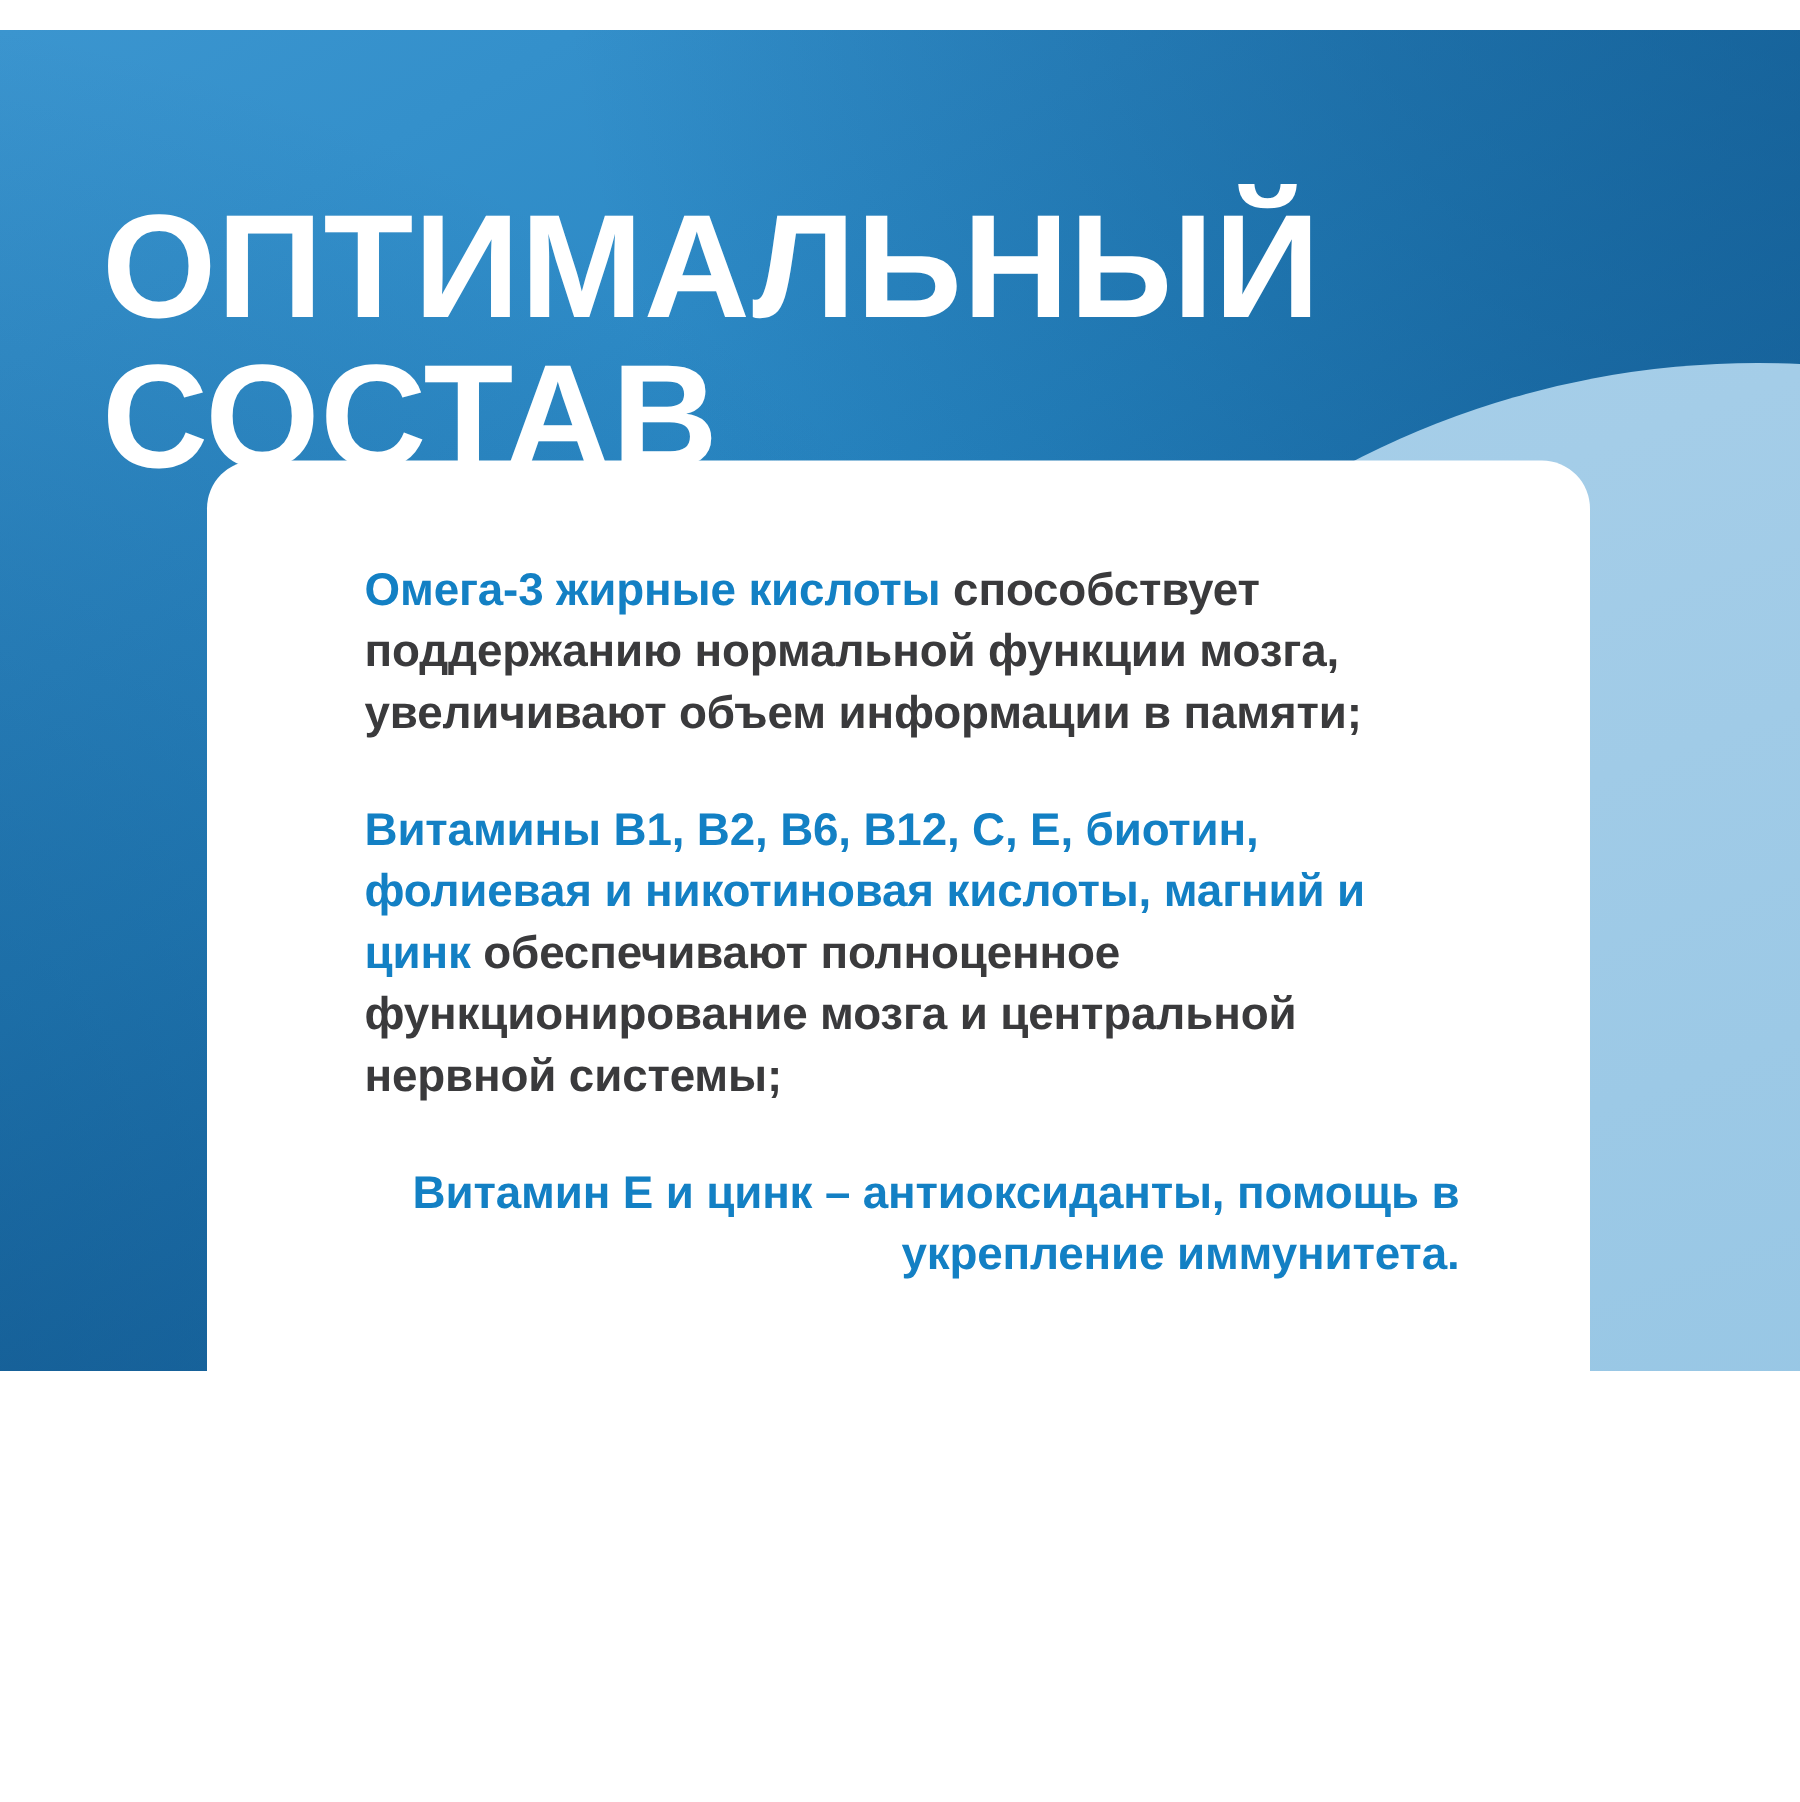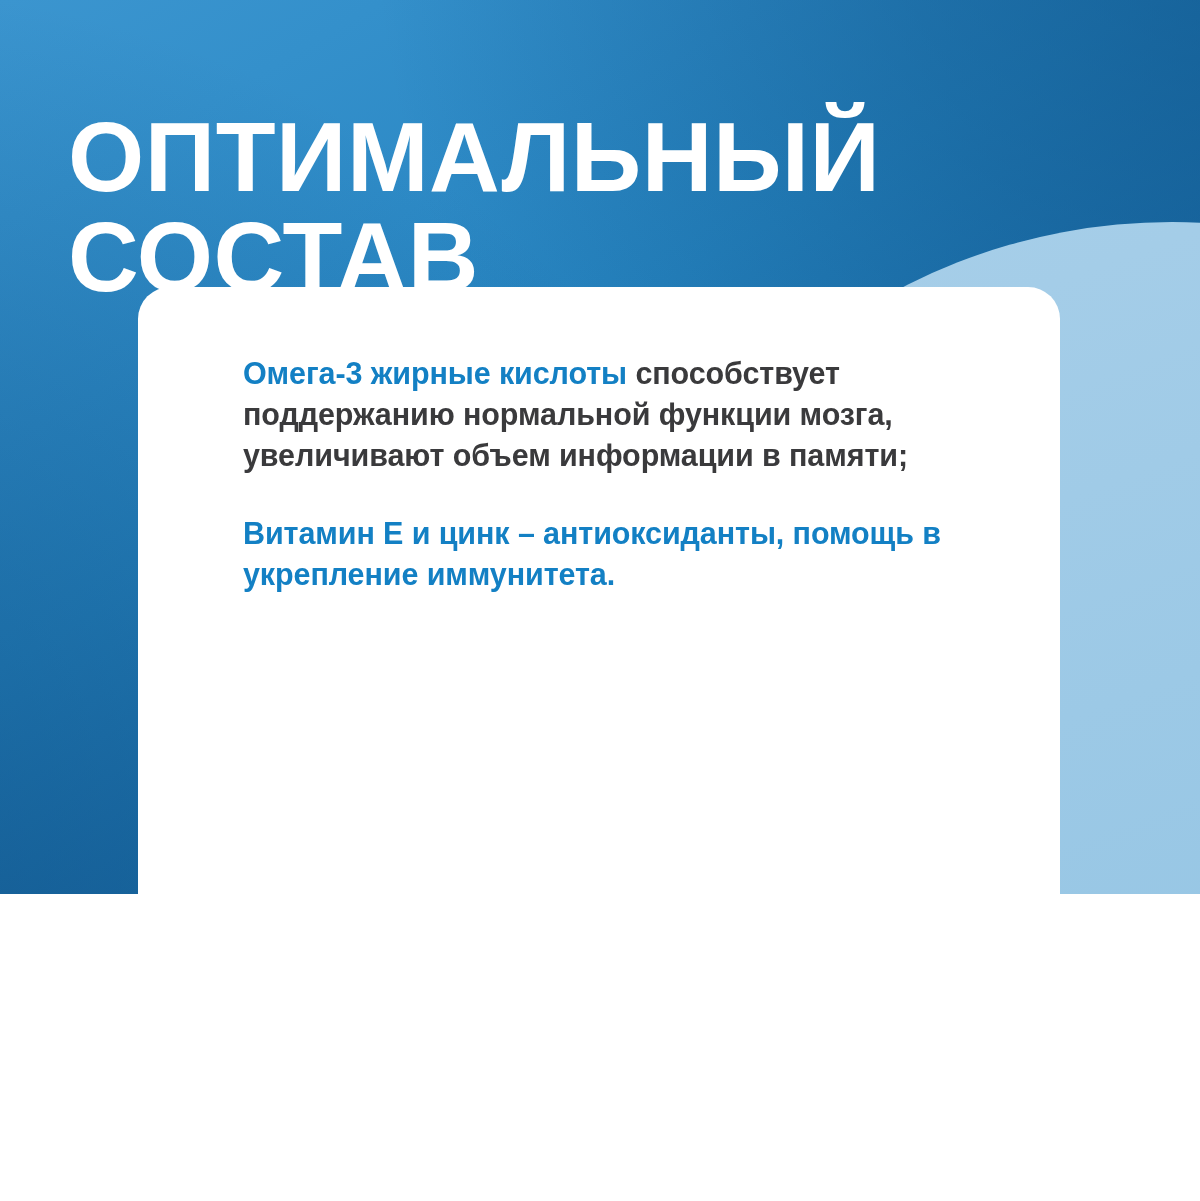--- a/index.html
+++ b/index.html
@@ -17,20 +17,21 @@
     background:
       linear-gradient(150deg,
         #3b95cf 0%,
         #3490cb 14%,
         #2d8ac6 28%,
         #2684c0 42%,
         #2078b4 58%,
         #1b6ea8 74%,
         #17659e 88%,
         #155f97 100%);
+    margin-top: 20px;
   }
   
   #bg-topright-shade {
     position: absolute;
     inset: 0;
     background: radial-gradient(circle at 112% -12%, rgba(10,72,124,0.62) 0%, rgba(10,72,124,0.38) 26%, rgba(10,72,124,0.0) 58%);
     pointer-events: none;
   }
   
   #bg-bottomleft-shade {
@@ -95,21 +96,21 @@
   }
 
   .para {
     font-size: 30.5px;
     line-height: 41px;
     font-weight: 700;
     color: #3a3a3c;
     margin: 0 0 37px 0;
     letter-spacing: -0.1px;
   }
-  .para:last-of-type { margin-bottom: 0; }
+  .para:last-of-type { margin-bottom: 0; text-align: right; }
   .hl { color: #1380c4; }
   .para.all-blue { color: #1380c4; }
 
   
   #cta {
     position: absolute;
     left: 205px;
     top: 683px;
     width: 533px;
     height: 98px;
@@ -146,20 +147,23 @@
 состав</h1>
 
   <div id="card">
 
     <div id="card-body">
 
       <p class="para">
         <span class="hl">Омега-3 жирные кислоты</span><span> способствует поддержанию нормальной функции мозга, увеличивают объем информации в памяти;</span>
       </p>
 
+      <p class="para">
+        <span class="hl">Витамины В1, В2, В6, В12, С, Е, биотин, фолиевая и никотиновая кислоты, магний и цинк</span><span> обеспечивают полноценное функционирование мозга и центральной нервной системы;</span>
+      </p>
 
 
       <p class="para all-blue">
         <span>Витамин Е и цинк – антиоксиданты, помощь в укрепление иммунитета.</span><span></span>
       </p>
 
     </div>
 
 
   </div>

